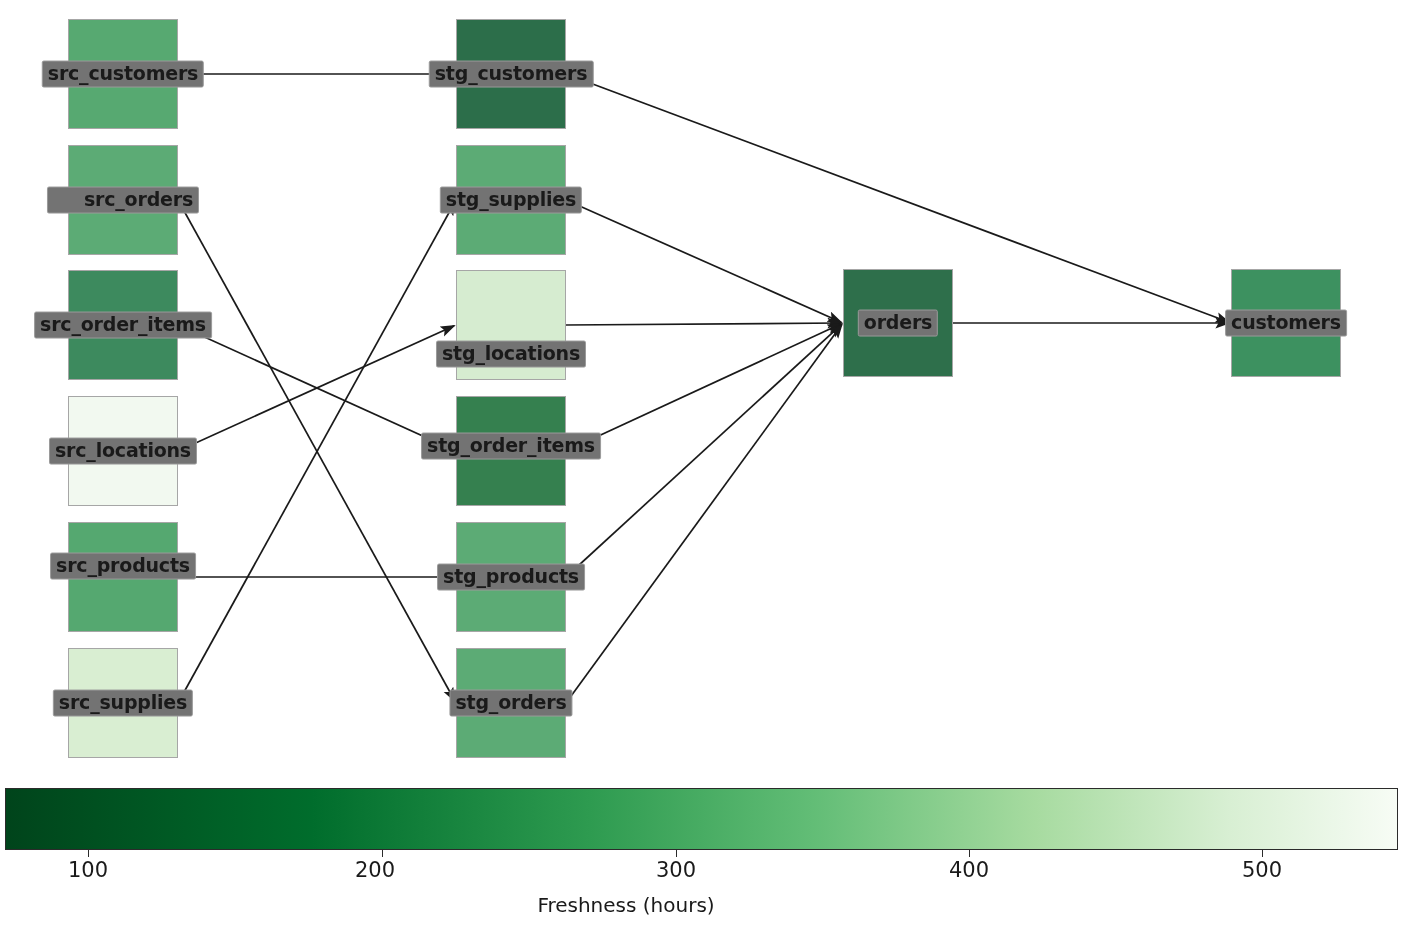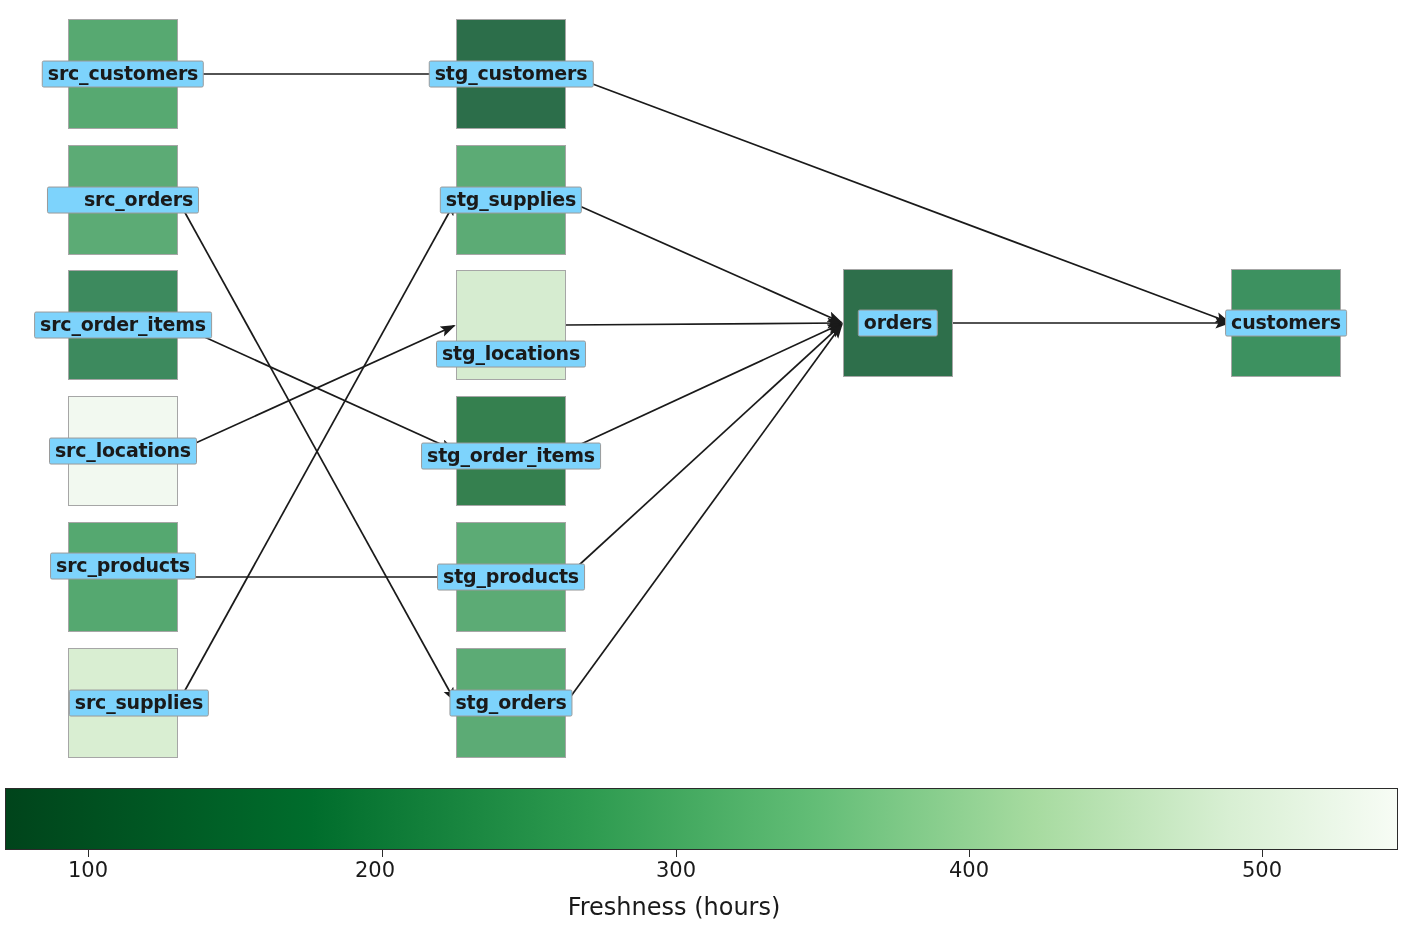--- a/index.html
+++ b/index.html
@@ -25,21 +25,21 @@
     height: 926px;
   }
   .node-rect {
     position: absolute;
     box-sizing: border-box;
     border: 1px solid #a6a6a6;
   }
   .node-label {
     position: absolute;
     transform: translate(-50%, -50%);
-    background: #7dd3fc;
+    background: #737373;
     border: 1px solid #9a9a9a;
     border-radius: 2px;
     padding: 2px 5px 3px 5px;
     font-size: 19px;
     font-weight: bold;
     color: #1a1a1a;
     white-space: nowrap;
     line-height: 1.05;
     letter-spacing: -0.2px;
     font-family: "DejaVu Sans", sans-serif;
@@ -74,24 +74,23 @@
     font-size: 21px;
     color: #1a1a1a;
     font-family: "DejaVu Sans", sans-serif;
   }
   #colorbar-axis-label {
     position: absolute;
     left: 0;
     top: 893px;
     width: 1252px;
     text-align: center;
-    font-size: 24px;
+    font-size: 20px;
     color: #1a1a1a;
     font-family: "DejaVu Sans", sans-serif;
-    margin-left: 48px;
   }
 </style>
 </head>
 <body>
 
 <div id="stage">
 
   <svg id="graph-svg" viewBox="0 0 1410 926" xmlns="http://www.w3.org/2000/svg">
     <defs>
       <marker id="arrowhead" markerWidth="9" markerHeight="9" refX="8" refY="3.2" orient="auto" markerUnits="strokeWidth">
@@ -131,25 +130,25 @@
       <div class="node-rect" style="left: 843px; top: 269px; width: 110px; height: 108px; background: rgb(46, 111, 75);"></div>
       <div class="node-rect" style="left: 1231px; top: 269px; width: 110px; height: 108px; background: rgb(61, 145, 96);"></div>
     </div>
 
   <div id="nodes-labels">
       <div class="node-label" style="left: 123px; top: 74px;">src_customers</div>
       <div class="node-label" style="left: 123px; top: 200px; padding-left: 36px;">src_orders</div>
       <div class="node-label" style="left: 123px; top: 325px;">src_order_items</div>
       <div class="node-label" style="left: 123px; top: 451px;">src_locations</div>
       <div class="node-label" style="left: 123px; top: 566px;">src_products</div>
-      <div class="node-label" style="left: 123px; top: 703px; margin-left: 16px;">src_supplies</div>
+      <div class="node-label" style="left: 123px; top: 703px;">src_supplies</div>
       <div class="node-label" style="left: 511px; top: 74px;">stg_customers</div>
       <div class="node-label" style="left: 511px; top: 200px;">stg_supplies</div>
       <div class="node-label" style="left: 511px; top: 325px; margin-top: 29px;">stg_locations</div>
-      <div class="node-label" style="left: 511px; top: 456px;">stg_order_items</div>
+      <div class="node-label" style="left: 511px; top: 446px;">stg_order_items</div>
       <div class="node-label" style="left: 511px; top: 577px;">stg_products</div>
       <div class="node-label" style="left: 511px; top: 703px;">stg_orders</div>
       <div class="node-label" style="left: 898px; top: 323px;">orders</div>
       <div class="node-label" style="left: 1286px; top: 323px;">customers</div>
     </div>
 
   <div id="colorbar-wrap">
     <div id="colorbar-gradient" style="background: linear-gradient(to right, rgb(0, 68, 27) 0%, rgb(0, 109, 44) 22%, rgb(46, 155, 80) 42%, rgb(98, 189, 118) 58%, rgb(167, 219, 160) 74%, rgb(216, 239, 211) 88%, rgb(247, 252, 245) 100%);"></div>
     <div id="colorbar-ticks">
         <div class="cb-tick" style="left: 83px;"></div>

